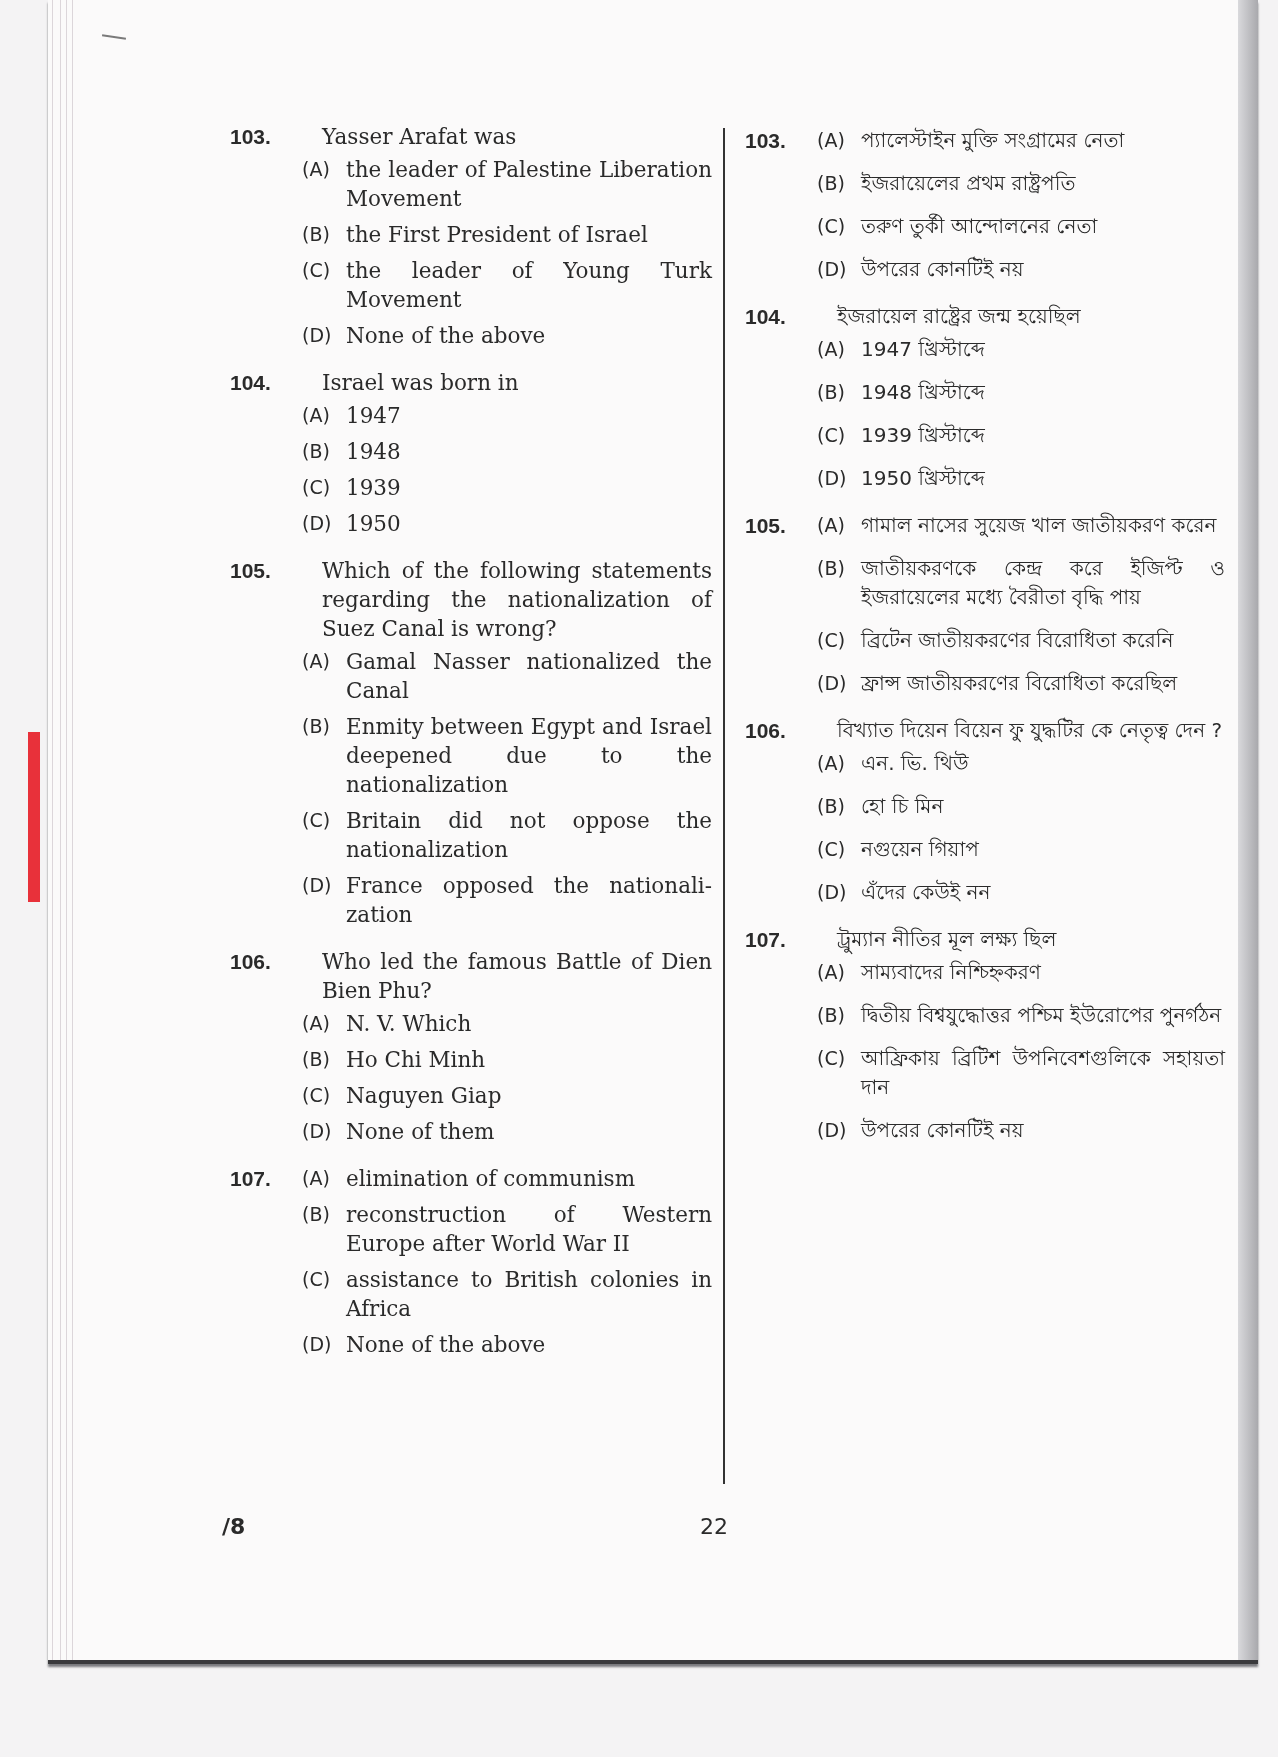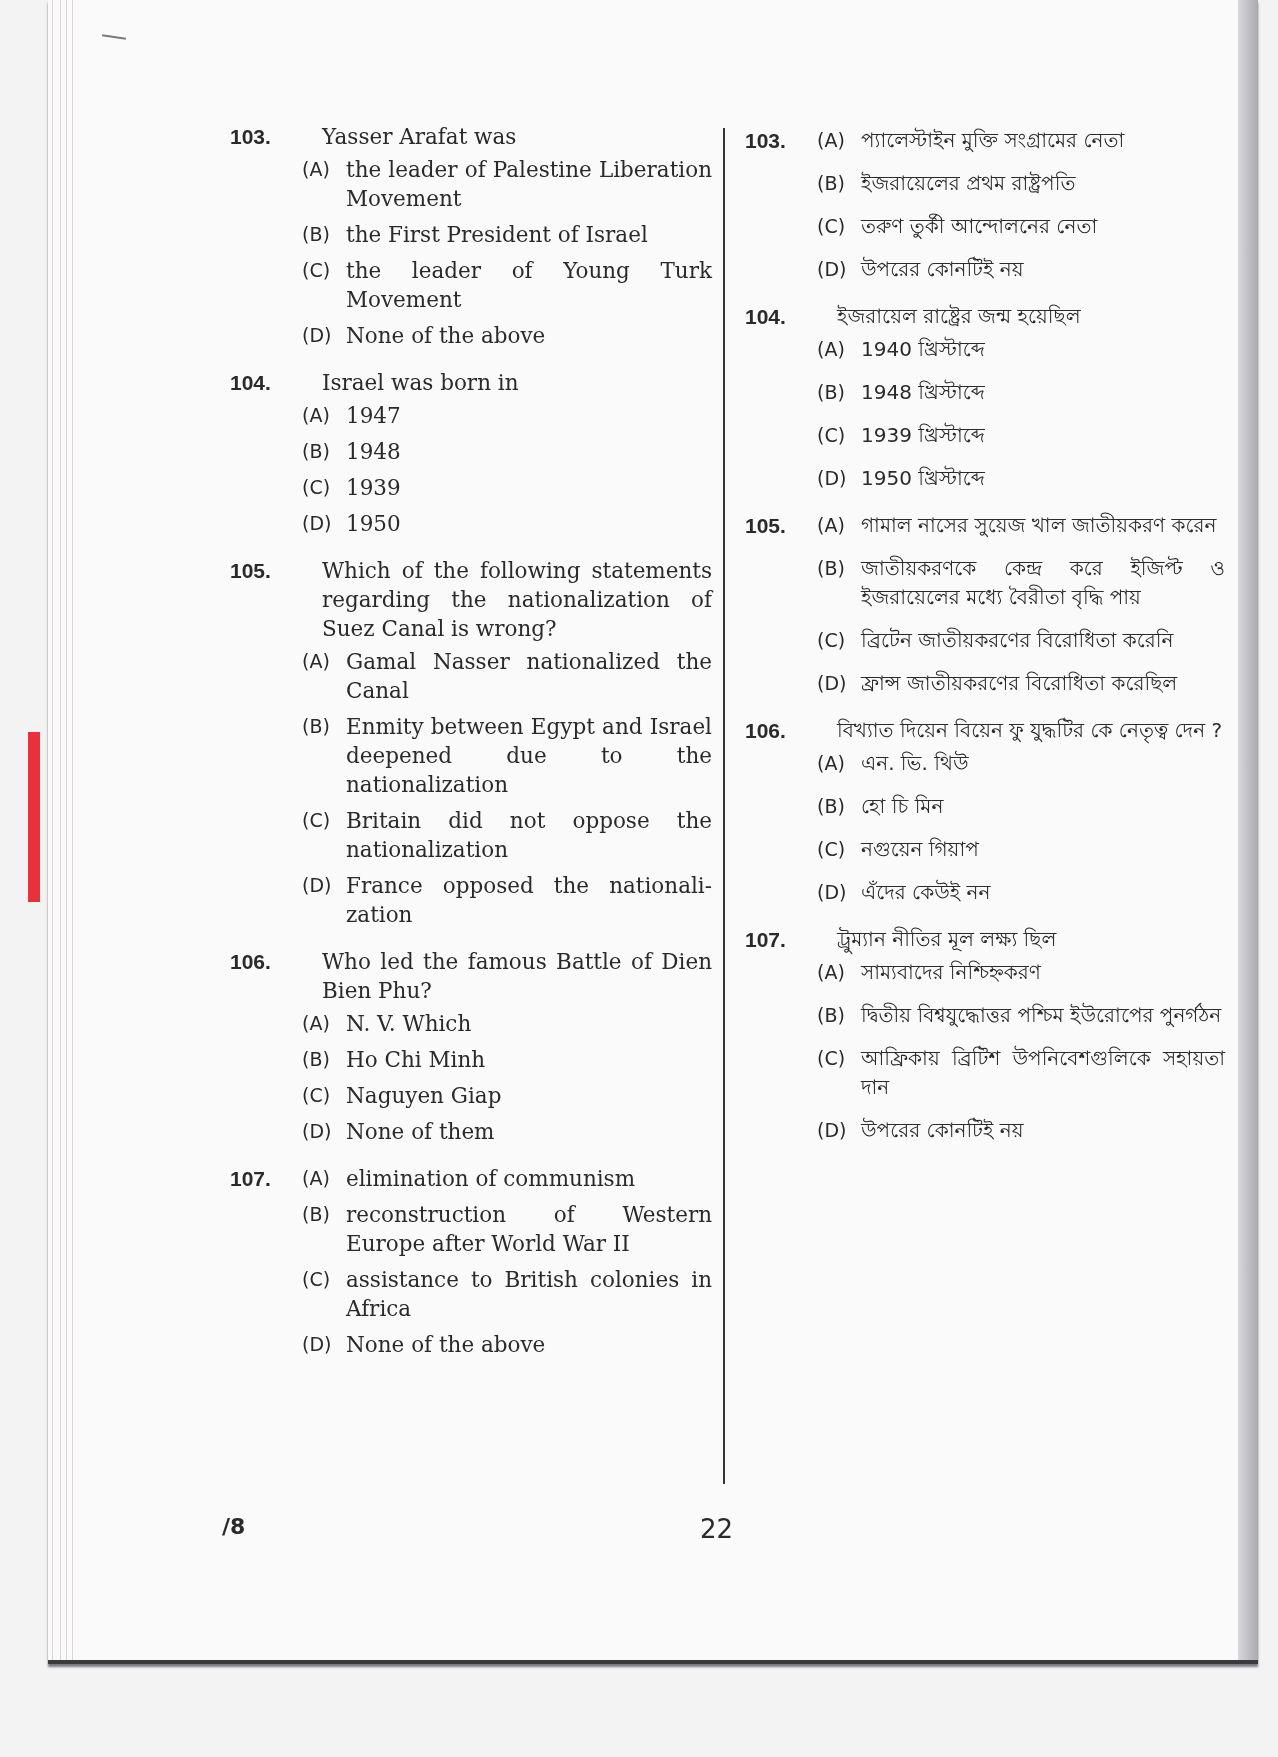--- a/index.html
+++ b/index.html
@@ -32,21 +32,21 @@
   .q .num { position:absolute; left:0; top:0; font-weight:bold; font-family:Liberation Sans, sans-serif; font-size:21px; }
   .q .stem { margin-left:92px; text-align:justify; }
   .opts { margin-left:72px; margin-top:4px; }
   .opt { position:relative; padding-left:44px; margin-bottom:7px; text-align:justify; }
   .opt .lbl { position:absolute; left:0; top:0; font-family:"DejaVu Sans", sans-serif; font-size:19px; }
   .right .q .num { font-size:21px; }
   .right .q .stem, .right .opt { font-family:"DejaVu Sans", sans-serif; font-size:20px; line-height:29px; }
   .right .opt { margin-bottom:14px; }
 
   .footer-left { position:absolute; left:222px; top:1514px; font-weight:bold; font-family:"DejaVu Sans", sans-serif; font-size:22px; }
-  .footer-center { position:absolute; left:700px; top:1514px; font-family:"DejaVu Sans", sans-serif; font-size:26px; }
+  .footer-center { position:absolute; left:700px; top:1514px; font-family:"DejaVu Sans", sans-serif; font-size:22px; }
   .scribble { position:absolute; left:102px; top:36px; width:24px; height:2px; background:#7a7a7a; transform:rotate(8deg); }
 </style>
 </head>
 <body>
 
 <div class="page">
   <div class="spine">
     <div class="line" style="left:4px"></div>
     <div class="line" style="left:12px"></div>
     <div class="line" style="left:18px"></div>
@@ -116,21 +116,21 @@
         <div class="opt"><span class="lbl">(A)</span><span>প্যালেস্টাইন মুক্তি সংগ্রামের নেতা</span></div>
         <div class="opt"><span class="lbl">(B)</span><span>ইজরায়েলের প্রথম রাষ্ট্রপতি</span></div>
         <div class="opt"><span class="lbl">(C)</span><span>তরুণ তুর্কী আন্দোলনের নেতা</span></div>
         <div class="opt"><span class="lbl">(D)</span><span>উপরের কোনটিই নয়</span></div>
       </div>
     </div>
     <div class="q">
       <span class="num">104.</span>
       <div class="stem">ইজরায়েল রাষ্ট্রের জন্ম হয়েছিল</div>
       <div class="opts">
-        <div class="opt"><span class="lbl">(A)</span><span>1940 খ্রিস্টাব্দে</span></div>
+        <div class="opt"><span class="lbl">(A)</span><span>1947 খ্রিস্টাব্দে</span></div>
         <div class="opt"><span class="lbl">(B)</span><span>1948 খ্রিস্টাব্দে</span></div>
         <div class="opt"><span class="lbl">(C)</span><span>1939 খ্রিস্টাব্দে</span></div>
         <div class="opt"><span class="lbl">(D)</span><span>1950 খ্রিস্টাব্দে</span></div>
       </div>
     </div>
     <div class="q">
       <span class="num">105.</span>
       <div class="opts">
         <div class="opt"><span class="lbl">(A)</span><span>গামাল নাসের সুয়েজ খাল জাতীয়করণ করেন</span></div>
         <div class="opt"><span class="lbl">(B)</span><span>জাতীয়করণকে কেন্দ্র করে ইজিপ্ট ও ইজরায়েলের মধ্যে বৈরীতা বৃদ্ধি পায়</span></div>

